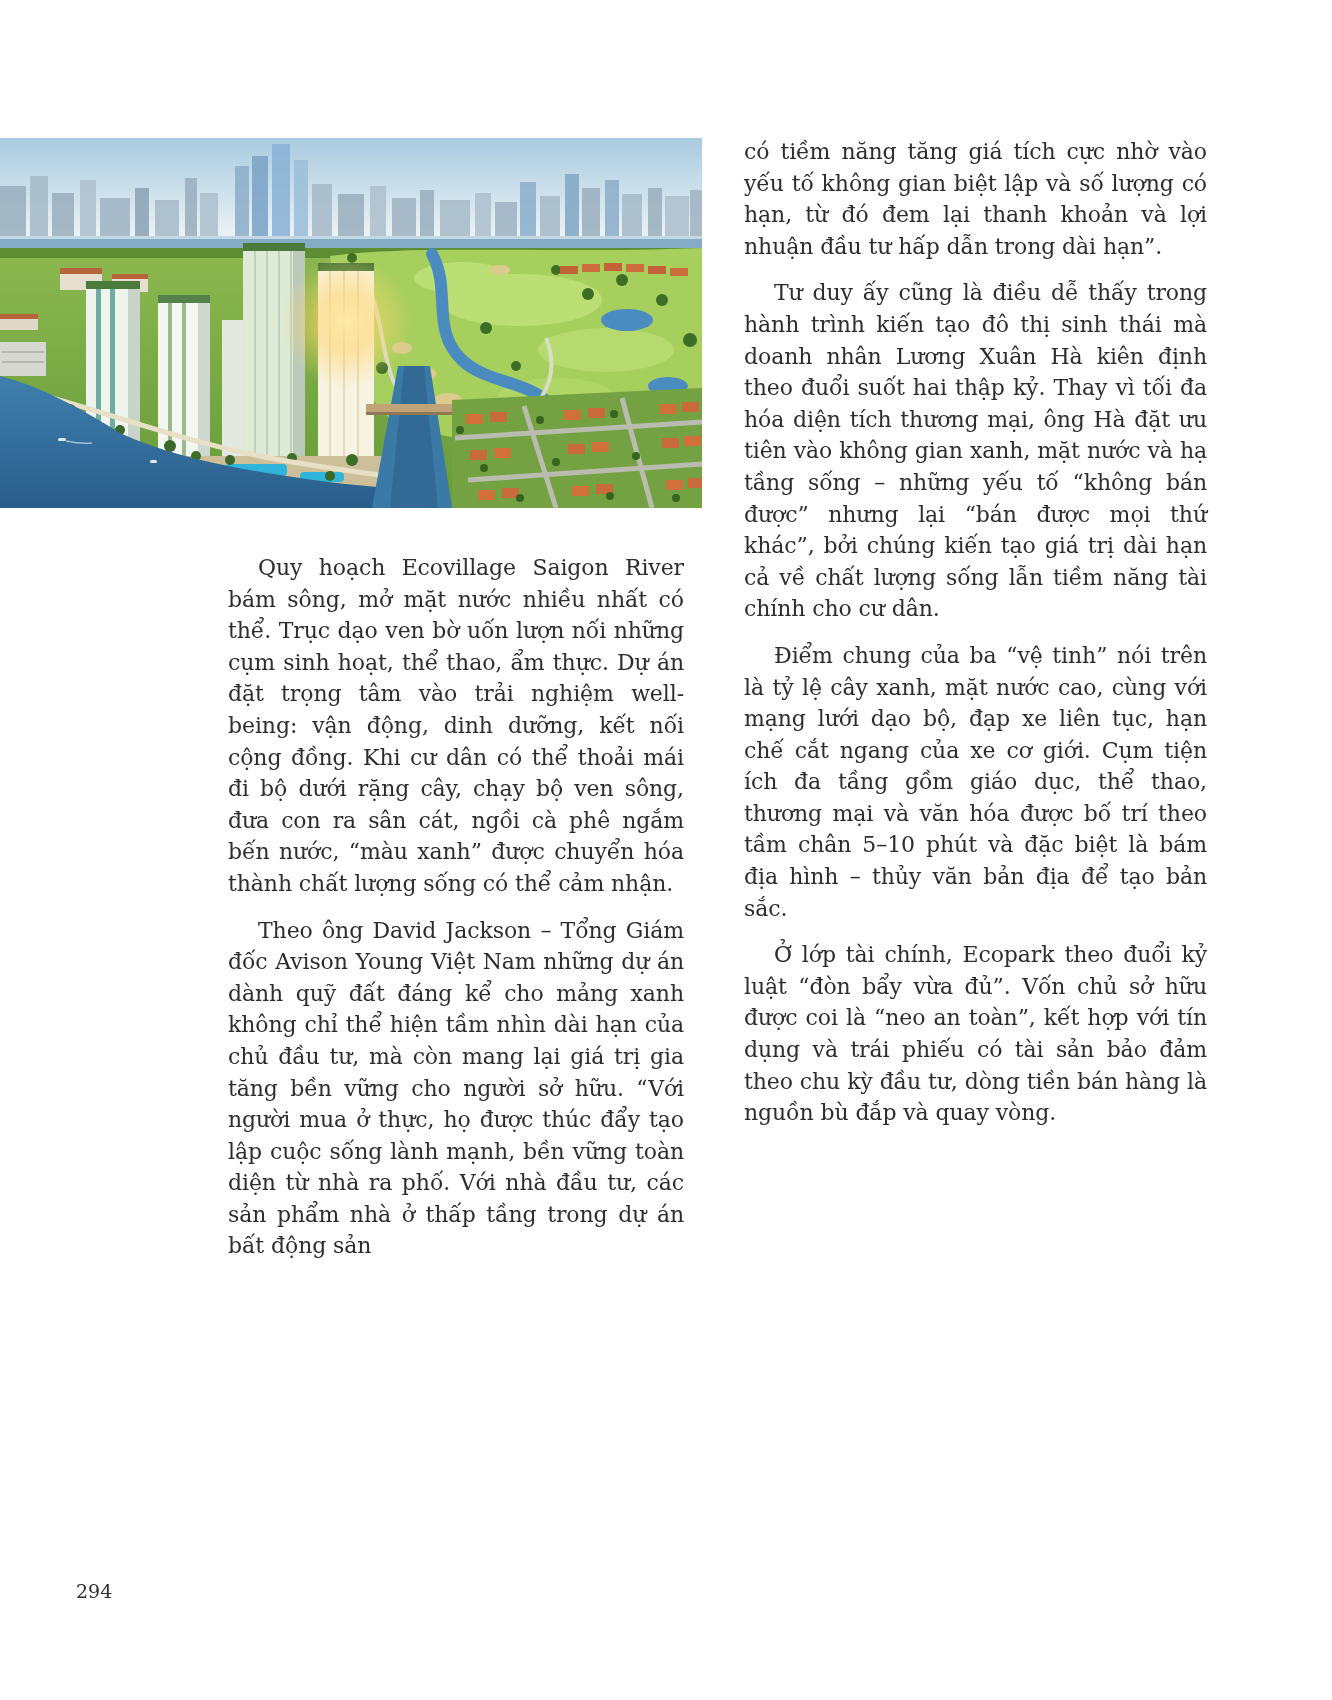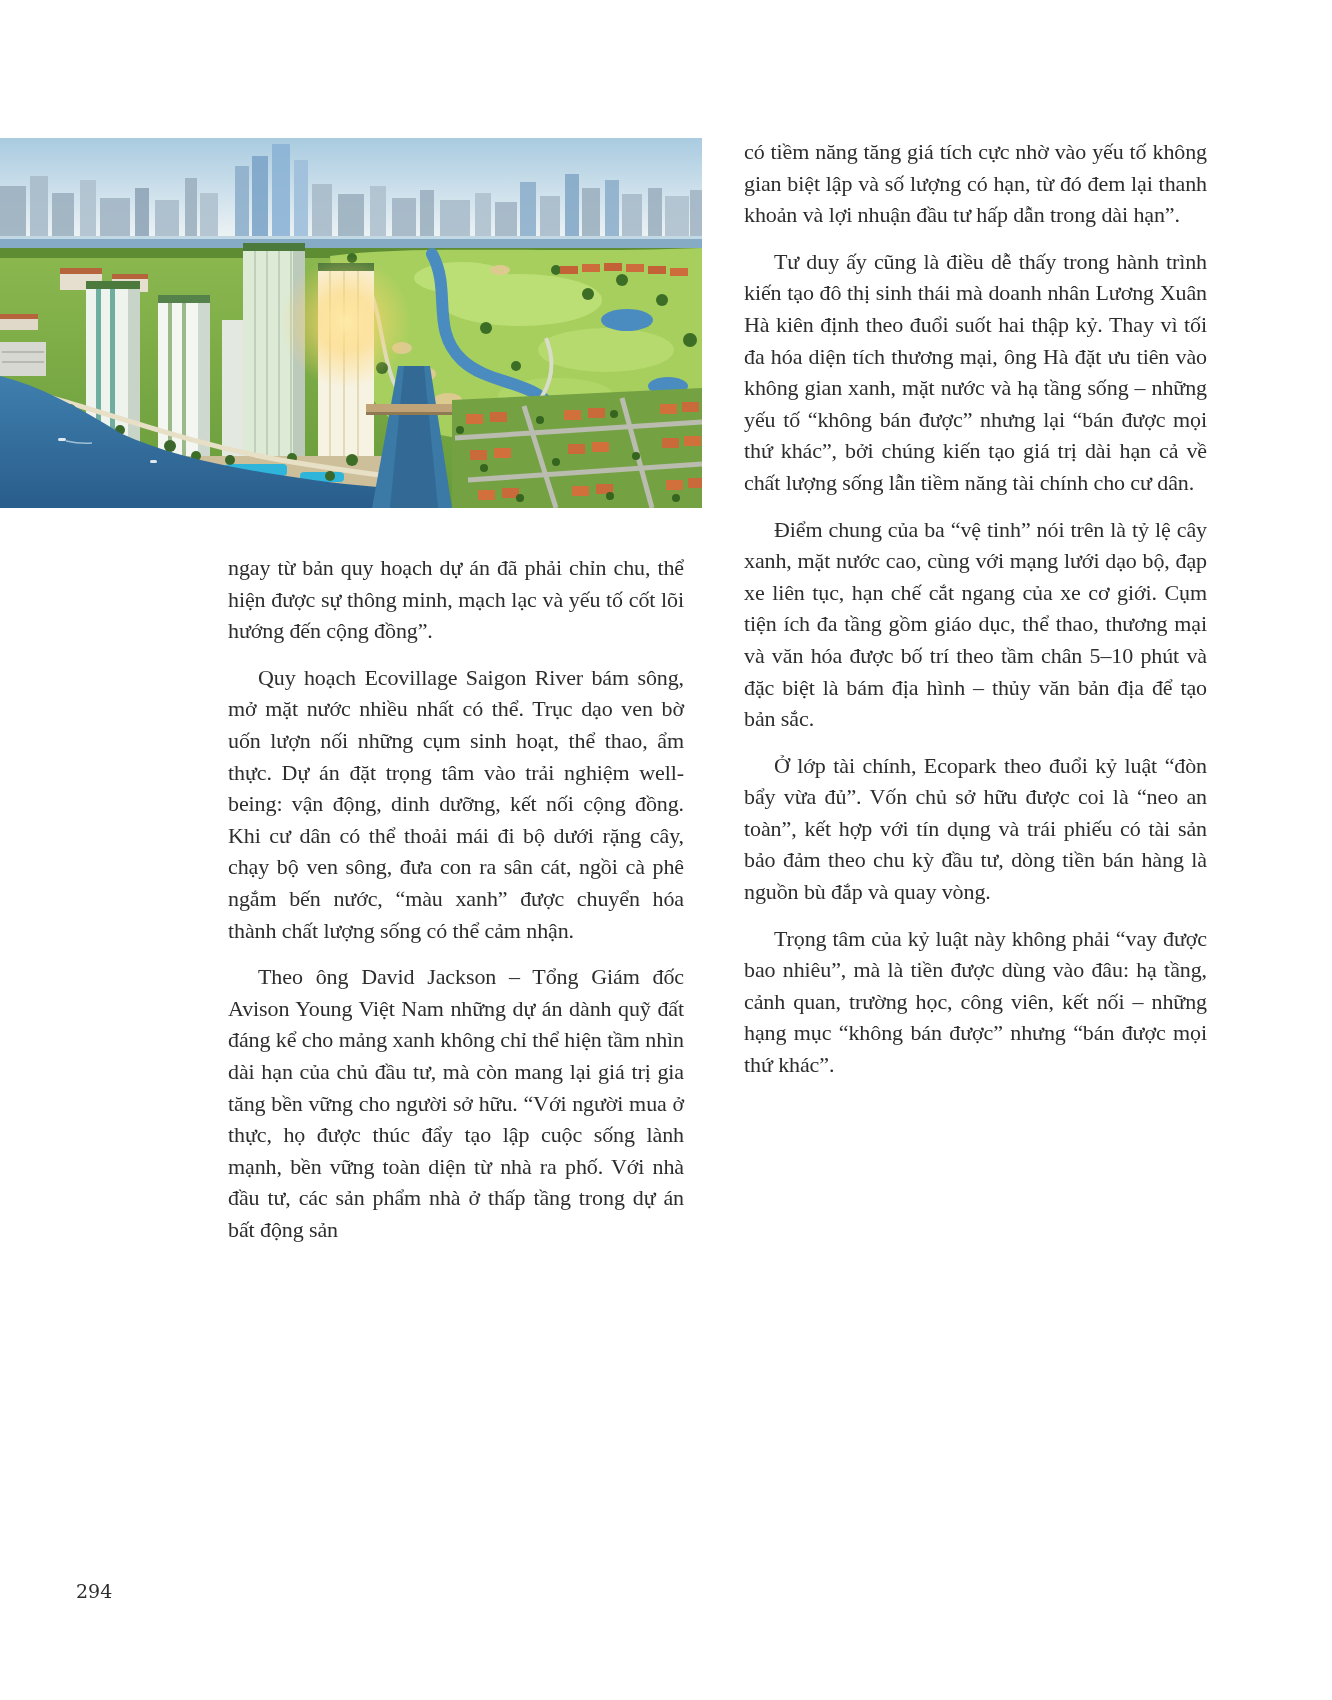--- a/index.html
+++ b/index.html
@@ -19,21 +19,21 @@
   .photo svg { width:100%; height:100%; display:block; }
   .col {
     position:absolute;
     text-align:justify;
     font-size:22px;
     line-height:31.6px;
     letter-spacing:-0.1px;
   }
   .col-left  { left:228px; top:552px; width:467px; }
   .col-right { left:744px; top:136px; width:474px; }
-  .col p { margin:0 11px 15px 0;font-family:Liberation Serif, serif; }
+  .col p { margin:0 11px 15px 0; }
   .col p.indent { text-indent:30px; }
   .col p:last-child { margin-bottom:0; }
   .page-num {
     position:absolute; left:76px; top:1576px;
     font-size:19px; line-height:30px; color:#2d2d2d;
   }
 </style>
 </head>
 <body>
 
@@ -261,26 +261,24 @@
         <circle cx="556" cy="324" r="4"></circle>
         <circle cx="636" cy="318" r="4"></circle>
       <circle cx="520" cy="360" r="4"></circle>
         <circle cx="610" cy="358" r="4"></circle>
         <circle cx="676" cy="360" r="4"></circle>
     </g>
   </svg>
 </div>
 
 <div class="col col-left">
-  <p>ngay từ bản quy hoạch dự án đã phải chỉn chu, thể hiện được sự thông minh, mạch lạc và yếu tố cốt lõi hướng đến cộng đồng”.</p>
   <p class="indent">Quy hoạch Ecovillage Saigon River bám sông, mở mặt nước nhiều nhất có thể. Trục dạo ven bờ uốn lượn nối những cụm sinh hoạt, thể thao, ẩm thực. Dự án đặt trọng tâm vào trải nghiệm well-being: vận động, dinh dưỡng, kết nối cộng đồng. Khi cư dân có thể thoải mái đi bộ dưới rặng cây, chạy bộ ven sông, đưa con ra sân cát, ngồi cà phê ngắm bến nước, “màu xanh” được chuyển hóa thành chất lượng sống có thể cảm nhận.</p>
   <p class="indent">Theo ông David Jackson – Tổng Giám đốc Avison Young Việt Nam những dự án dành quỹ đất đáng kể cho mảng xanh không chỉ thể hiện tầm nhìn dài hạn của chủ đầu tư, mà còn mang lại giá trị gia tăng bền vững cho người sở hữu. “Với người mua ở thực, họ được thúc đẩy tạo lập cuộc sống lành mạnh, bền vững toàn diện từ nhà ra phố. Với nhà đầu tư, các sản phẩm nhà ở thấp tầng trong dự án bất động sản</p>
 </div>
 
 <div class="col col-right">
   <p>có tiềm năng tăng giá tích cực nhờ vào yếu tố không gian biệt lập và số lượng có hạn, từ đó đem lại thanh khoản và lợi nhuận đầu tư hấp dẫn trong dài hạn”.</p>
   <p class="indent">Tư duy ấy cũng là điều dễ thấy trong hành trình kiến tạo đô thị sinh thái mà doanh nhân Lương Xuân Hà kiên định theo đuổi suốt hai thập kỷ. Thay vì tối đa hóa diện tích thương mại, ông Hà đặt ưu tiên vào không gian xanh, mặt nước và hạ tầng sống – những yếu tố “không bán được” nhưng lại “bán được mọi thứ khác”, bởi chúng kiến tạo giá trị dài hạn cả về chất lượng sống lẫn tiềm năng tài chính cho cư dân.</p>
   <p class="indent">Điểm chung của ba “vệ tinh” nói trên là tỷ lệ cây xanh, mặt nước cao, cùng với mạng lưới dạo bộ, đạp xe liên tục, hạn chế cắt ngang của xe cơ giới. Cụm tiện ích đa tầng gồm giáo dục, thể thao, thương mại và văn hóa được bố trí theo tầm chân 5–10 phút và đặc biệt là bám địa hình – thủy văn bản địa để tạo bản sắc.</p>
   <p class="indent">Ở lớp tài chính, Ecopark theo đuổi kỷ luật “đòn bẩy vừa đủ”. Vốn chủ sở hữu được coi là “neo an toàn”, kết hợp với tín dụng và trái phiếu có tài sản bảo đảm theo chu kỳ đầu tư, dòng tiền bán hàng là nguồn bù đắp và quay vòng.</p>
-  <p class="indent">Trọng tâm của kỷ luật này không phải “vay được bao nhiêu”, mà là tiền được dùng vào đâu: hạ tầng, cảnh quan, trường học, công viên, kết nối – những hạng mục “không bán được” nhưng “bán được mọi thứ khác”.</p>
 </div>
 
 <div class="page-num">294</div>
 
 </body></html>

